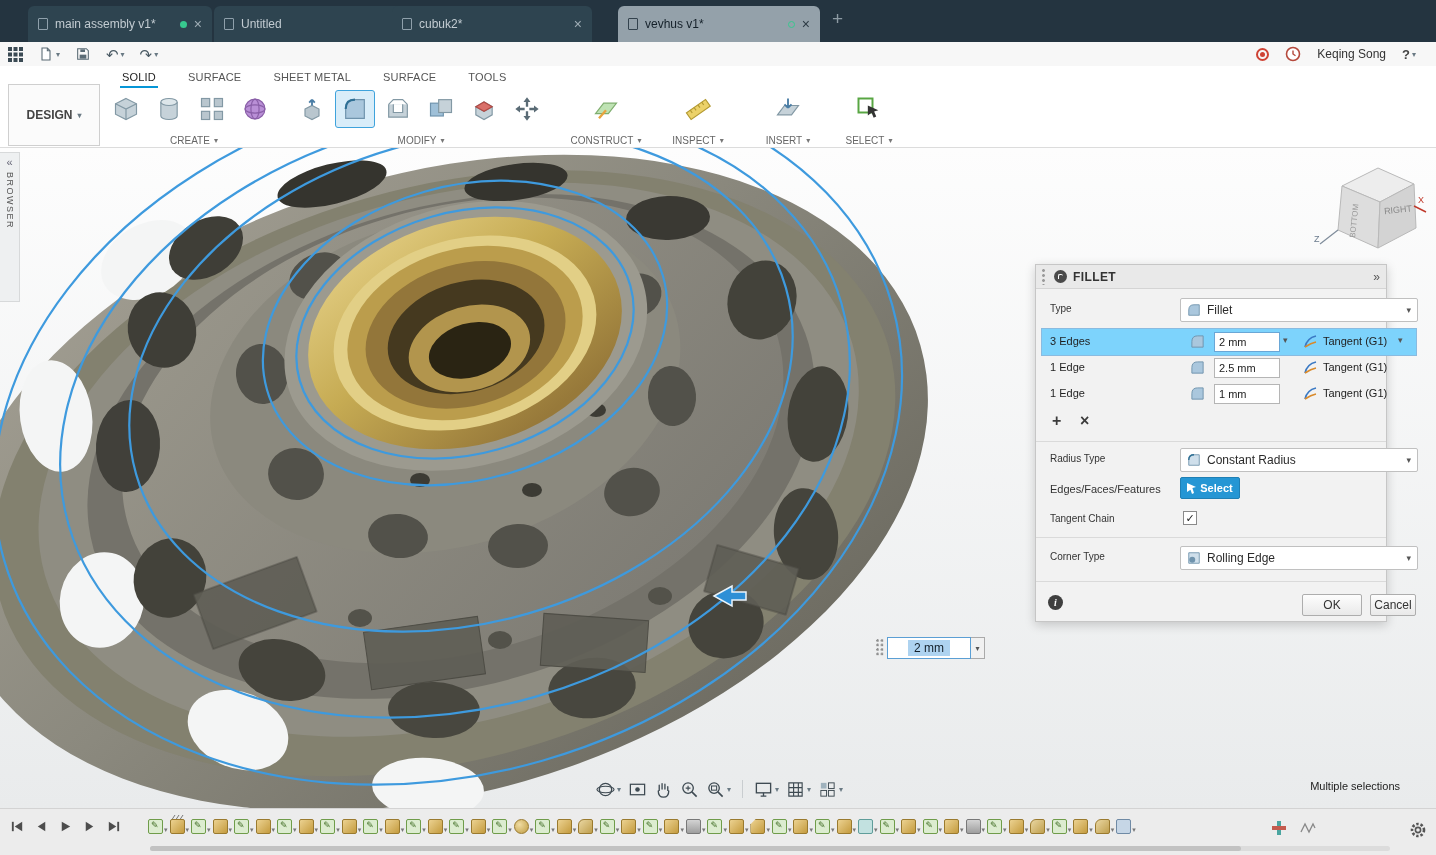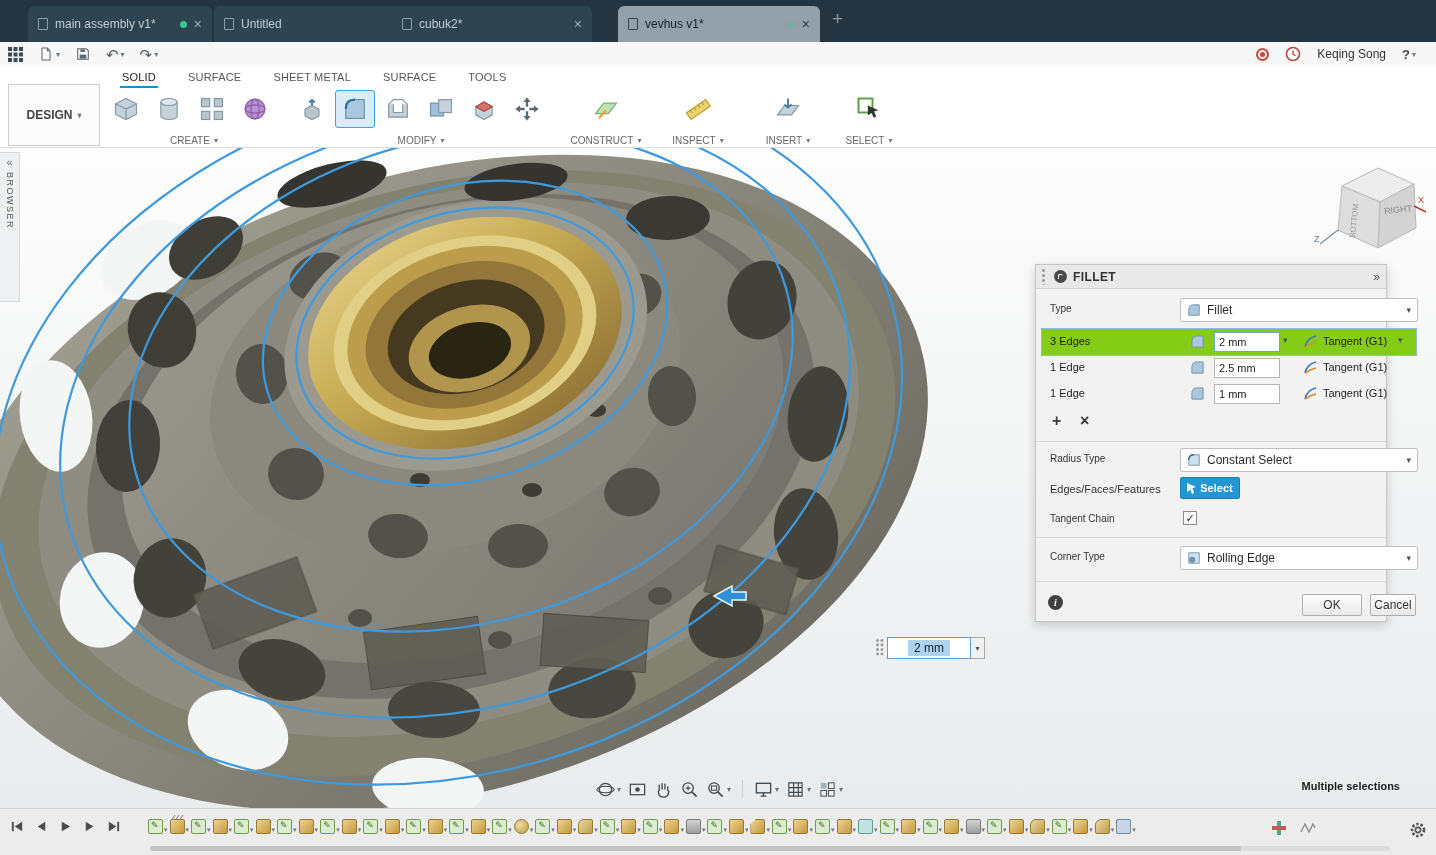--- a/index.html
+++ b/index.html
@@ -68,21 +68,21 @@
 .dlg-header{position:absolute;top:0;left:0;right:0;height:24px;background:#e9e9e9;border-bottom:1px solid #d4d4d4;display:flex;align-items:center;padding:0 6px;gap:6px}
 .drag-dots{width:6px;height:16px;background:radial-gradient(circle at 1.5px 1.5px,#9a9a9a 1.2px,transparent 1.6px);background-size:6px 5px}
 .cmd-circle{width:13px;height:13px;border-radius:50%;background:#4a4a4a;flex:none;display:flex;align-items:center;justify-content:center}
 .cmd-circle i{width:5px;height:5px;border:1.5px solid #fff;border-radius:2px 2px 2px 0;border-right:none;border-bottom:none}
 .dlg-title{font-weight:bold;font-size:12px;color:#333;letter-spacing:.4px}
 .dlg-expand{margin-left:auto;color:#555;font-size:12px}
 .dlg-label{position:absolute;left:14px;font-size:10px;color:#333}
 .dd{position:absolute;height:24px;background:#fff;border:1px solid #c0c0c0;border-radius:2px;display:flex;align-items:center;gap:6px;padding:0 6px;font-size:12px;color:#2b2b2b}
 .dd-caret{margin-left:auto;font-size:9px;color:#555}
 .edge-row{position:absolute;left:6px;width:374px;height:26px}
-.edge-row.selected{background:#84cc16;outline:1px solid #8abbe0}
+.edge-row.selected{background:#7dd3fc;outline:1px solid #8abbe0}
 .er-label{position:absolute;left:8px;top:6px;font-size:11px;color:#1f1f1f}
 .er-ic{position:absolute;left:148px;top:5px}
 .er-input{position:absolute;left:172px;top:3px;width:66px;height:20px;border:1px solid #b5b5b5;background:#fff;font-size:11px;padding:0 4px;font-family:"Liberation Sans",sans-serif;color:#222}
 .edge-row.selected .er-input{border-color:#6aa7d6}
 .er-caret{position:absolute;left:241px;top:6px;font-size:9px;color:#555}
 .er-cont-ic{position:absolute;left:262px;top:6px}
 .er-cont{position:absolute;left:281px;top:6px;font-size:11px;color:#222;white-space:nowrap}
 .er-caret2{position:absolute;left:356px;top:6px;font-size:9px;color:#555}
 .addrem{position:absolute;font-size:16px;color:#3c3c3c;font-weight:bold;line-height:1}
 .hline{position:absolute;left:0;right:0;height:1px;background:#dadada}
@@ -95,21 +95,21 @@
 .float-input{position:absolute;left:876px;top:488px;height:24px;display:flex;align-items:center}
 .fi-grip{width:9px;height:18px;margin-right:2px;background:radial-gradient(circle at 1.5px 1.5px,#8f8f8f 1.1px,transparent 1.5px);background-size:4.5px 4.5px}
 .fi-box{width:84px;height:22px;background:#fff;border:1px solid #5b9fd4;display:flex;align-items:center;justify-content:center;font-size:12px}
 .fi-sel{background:#aed3f0;padding:1px 6px;color:#14202a}
 .fi-caret{width:14px;height:22px;border:1px solid #aaa;border-left:none;background:#f1f1f1;font-size:8px;color:#555;display:flex;align-items:center;justify-content:center}
 
 
 .navbar{position:absolute;left:596px;top:628px;height:26px;display:flex;align-items:center;gap:7px}
 .nav-btn{display:flex;align-items:center;gap:2px;color:#3e4a52}
 .nav-sep{width:1px;height:18px;background:#c9cdd0;margin:0 4px}
-.status-text{position:absolute;right:36px;top:632px;font-size:11px;font-weight:bold;color:#222}
+.status-text{position:absolute;right:36px;top:632px;font-size:11px;font-weight:normal;color:#222}
 
 
 .timeline{position:absolute;top:808px;left:0;width:1436px;height:47px;background:#ececec;border-top:1px solid #d3d3d3}
 .playback{position:absolute;left:10px;top:10px;display:flex;gap:9px;align-items:center}
 .pb svg{display:block;fill:#4d4d4d}
 .tl-playhead{position:absolute;left:170px;top:2px}
 .tl-strip{position:absolute;left:148px;top:10px;display:flex;gap:2px;align-items:center}
 .tl-slot{display:flex;align-items:flex-end;gap:1px}
 .tlf{width:15px;height:15px;border:1px solid #888;border-radius:2px;display:block}
 .tlf.sketch{background:#dcecd0;border-color:#6f9c4a;position:relative}
@@ -573,21 +573,21 @@
     <span class="addrem" style="left:44px;top:148px">×</span>
 
     <div class="hline" style="top:176px"></div>
 
     <span class="dlg-label" style="top:188px">Radius Type</span>
     <div class="dd" style="left:144px;top:183px;width:238px">
       <svg width="14" height="14" viewBox="0 0 16 16">
           <path d="M2 14V8Q2 2 8 2h6v12z" fill="#cfdfeb" stroke="#6f93ad"></path>
           <path d="M2 8Q2 2 8 2" fill="none" stroke="#2f6f94" stroke-width="1.6"></path>
         </svg>
-      <span>Constant Select</span>
+      <span>Constant Radius</span>
       <span class="dd-caret">▾</span>
     </div>
 
     <span class="dlg-label" style="top:218px;font-size:11px">Edges/Faces/Features</span>
     <div class="select-btn" style="top:212px">
       <svg width="9" height="11" viewBox="0 0 9 11">
           <path d="M0 0l9 4-3.6 1L7 10 5 11 3.5 6.8 0 9z" fill="#fff"></path>
         </svg>
       <span>Select</span>
     </div>

